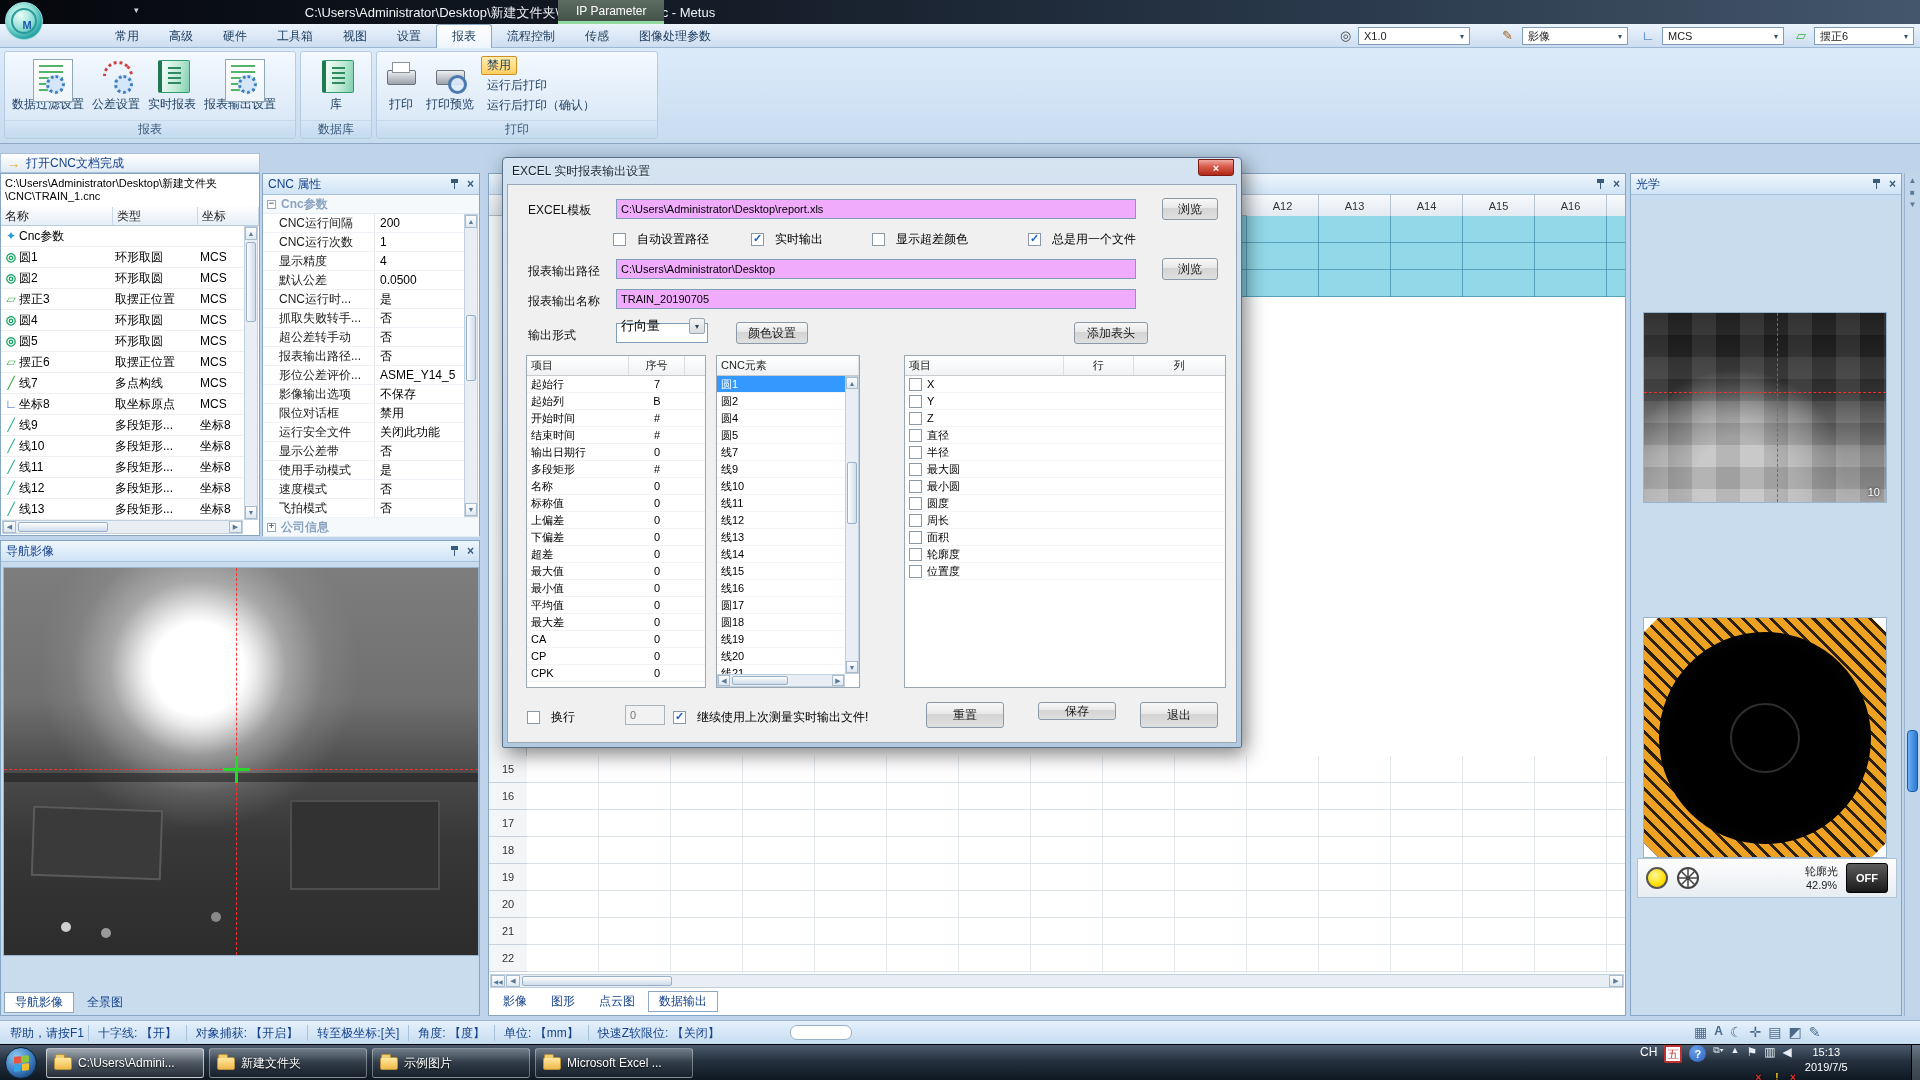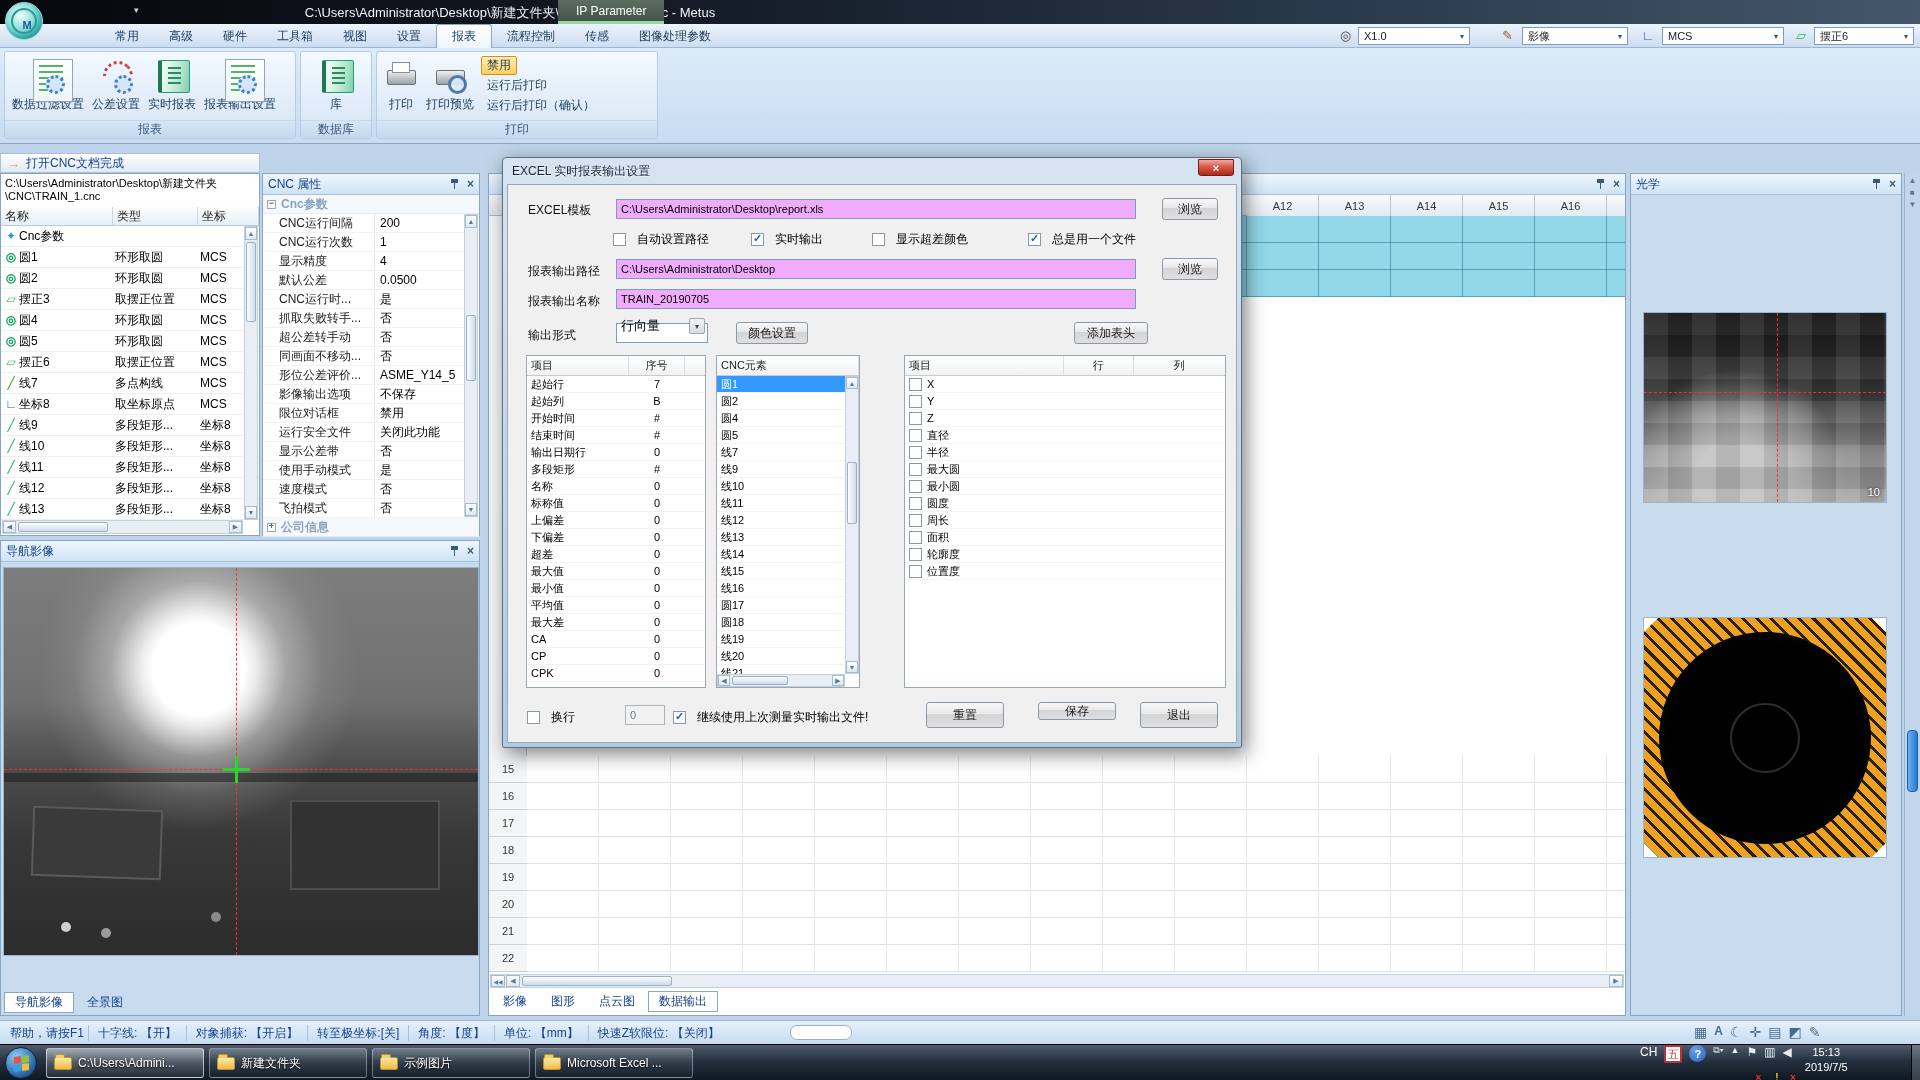--- a/index.html
+++ b/index.html
@@ -542,21 +542,21 @@
           <div class="pk">抓取失败转手...</div>
           <div class="pv">否</div>
         </div>
 
         <div class="prow">
           <div class="pk">超公差转手动</div>
           <div class="pv">否</div>
         </div>
 
         <div class="prow">
-          <div class="pk">同画面不移动...</div>
+          <div class="pk">报表输出路径...</div>
           <div class="pv">否</div>
         </div>
 
         <div class="prow">
           <div class="pk">形位公差评价...</div>
           <div class="pv">ASME_Y14_5</div>
         </div>
 
         <div class="prow">
           <div class="pk">影像输出选项</div>
@@ -705,20 +705,32 @@
       <div class="chh"></div>
       <div class="oplab">10</div>
     </div>
     <div class="lens">
       <div class="disk"></div>
       <div class="ring"></div>
       <div class="corner c1"></div>
       <div class="corner c2"></div>
       <div class="corner c3"></div>
       <div class="corner c4"></div>
+    </div>
+    <div class="lightstrip">
+      <div class="lamp"></div>
+      <svg class="wheel" viewBox="0 0 24 24">
+        <circle cx="12" cy="12" r="10" fill="#fff" stroke="#444" stroke-width="2"></circle>
+        <path d="M12 2 V22 M2 12 H22 M5 5 L19 19 M19 5 L5 19" stroke="#444" stroke-width="1.5"></path>
+      </svg>
+      <div class="lightinfo">
+        <div>轮廓光</div>
+        <div>42.9%</div>
+      </div>
+      <div class="offbtn">OFF</div>
     </div>
   </div>
 
   <div class="rstrip">
     <div class="rsic">▲</div>
     <div class="rsic">■</div>
     <div class="rsic">▼</div>
     <div class="rthumb"></div>
   </div>
 

